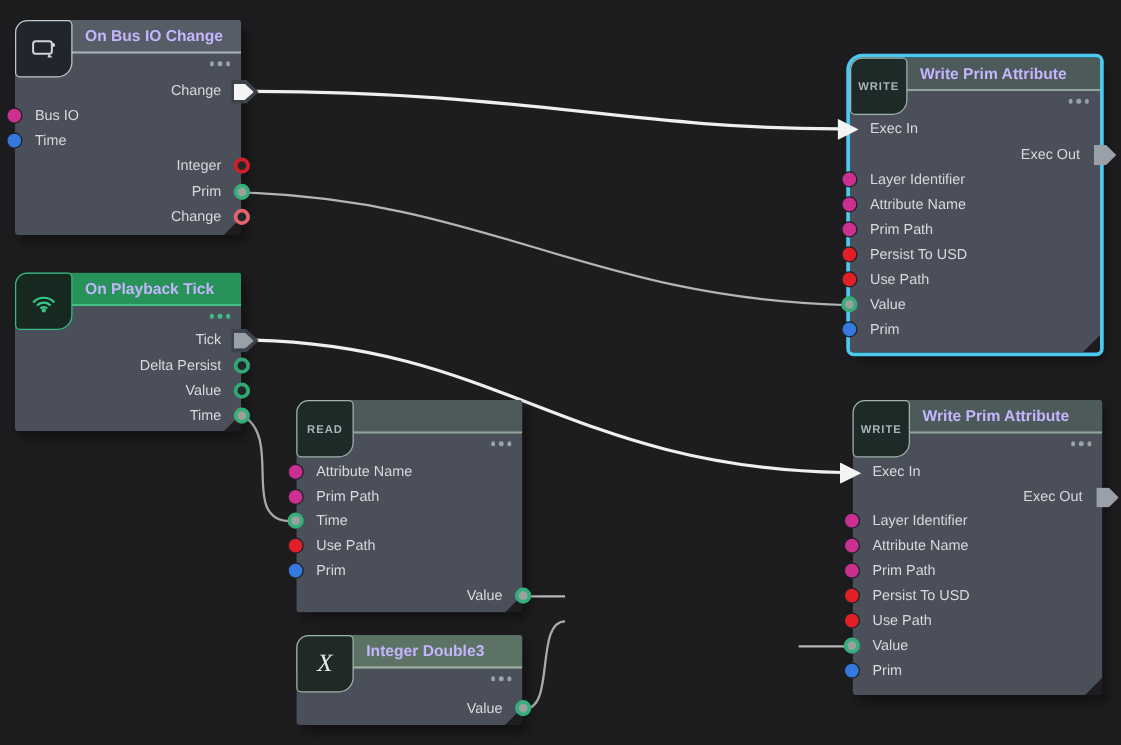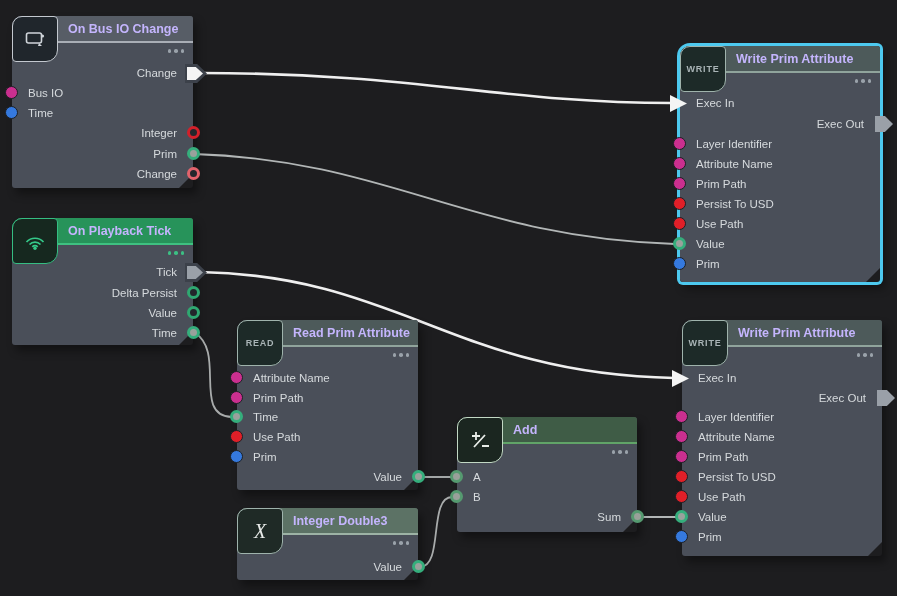--- a/index.html
+++ b/index.html
@@ -128,21 +128,20 @@
     <div class="pin out ring-green" style="top:88px"></div>
     <div class="pl out" style="top:88px">Value</div>
     <div class="pin out conn-green" style="top:108px"></div>
     <div class="pl out" style="top:108px">Time</div>
   </div>
 
   <div class="node" style="left:237px;top:320px;width:181px;height:170px">
     <div class="nbody">
       <div class="head h-sage"></div>
     </div>
-    <div class="title">Read Prim Attribute</div>
     <div class="ibox ib-sage">
       <span class="badge">READ</span>
     </div>
     <div class="dots">
         <i></i>
         <i></i>
         <i></i>
       </div>
     <div class="pin in solid-magenta" style="top:51px"></div>
     <div class="pl in" style="top:51px">Attribute Name</div>
@@ -151,42 +150,20 @@
     <div class="pin in conn-green" style="top:90px"></div>
     <div class="pl in" style="top:90px">Time</div>
     <div class="pin in solid-red" style="top:110px"></div>
     <div class="pl in" style="top:110px">Use Path</div>
     <div class="pin in solid-blue" style="top:130px"></div>
     <div class="pl in" style="top:130px">Prim</div>
     <div class="pin out conn-green" style="top:150px"></div>
     <div class="pl out" style="top:150px">Value</div>
   </div>
 
-  <div class="node" style="left:457px;top:417px;width:180px;height:115px">
-    <div class="nbody">
-      <div class="head h-add"></div>
-    </div>
-    <div class="title">Add</div>
-    <div class="ibox ib-add">
-      <svg width="24" height="22" viewBox="0 0 24 22">
-          <path d="M4,7 h8 M8,3 v8 M6,18 L17,6 M14,17 h7" stroke="#e8ece8" stroke-width="1.8" fill="none"></path>
-        </svg>
-    </div>
-    <div class="dots">
-        <i></i>
-        <i></i>
-        <i></i>
-      </div>
-    <div class="pin in conn-muted" style="top:53px"></div>
-    <div class="pl in" style="top:53px">A</div>
-    <div class="pin in conn-muted" style="top:73px"></div>
-    <div class="pl in" style="top:73px">B</div>
-    <div class="pin out conn-muted" style="top:93px"></div>
-    <div class="pl out" style="top:93px">Sum</div>
-  </div>
 
   <div class="node" style="left:237px;top:508px;width:181px;height:72px">
     <div class="nbody">
       <div class="head h-const"></div>
     </div>
     <div class="title">Integer Double3</div>
     <div class="ibox ib-const">
       <span class="xglyph">X</span>
     </div>
     <div class="dots">

